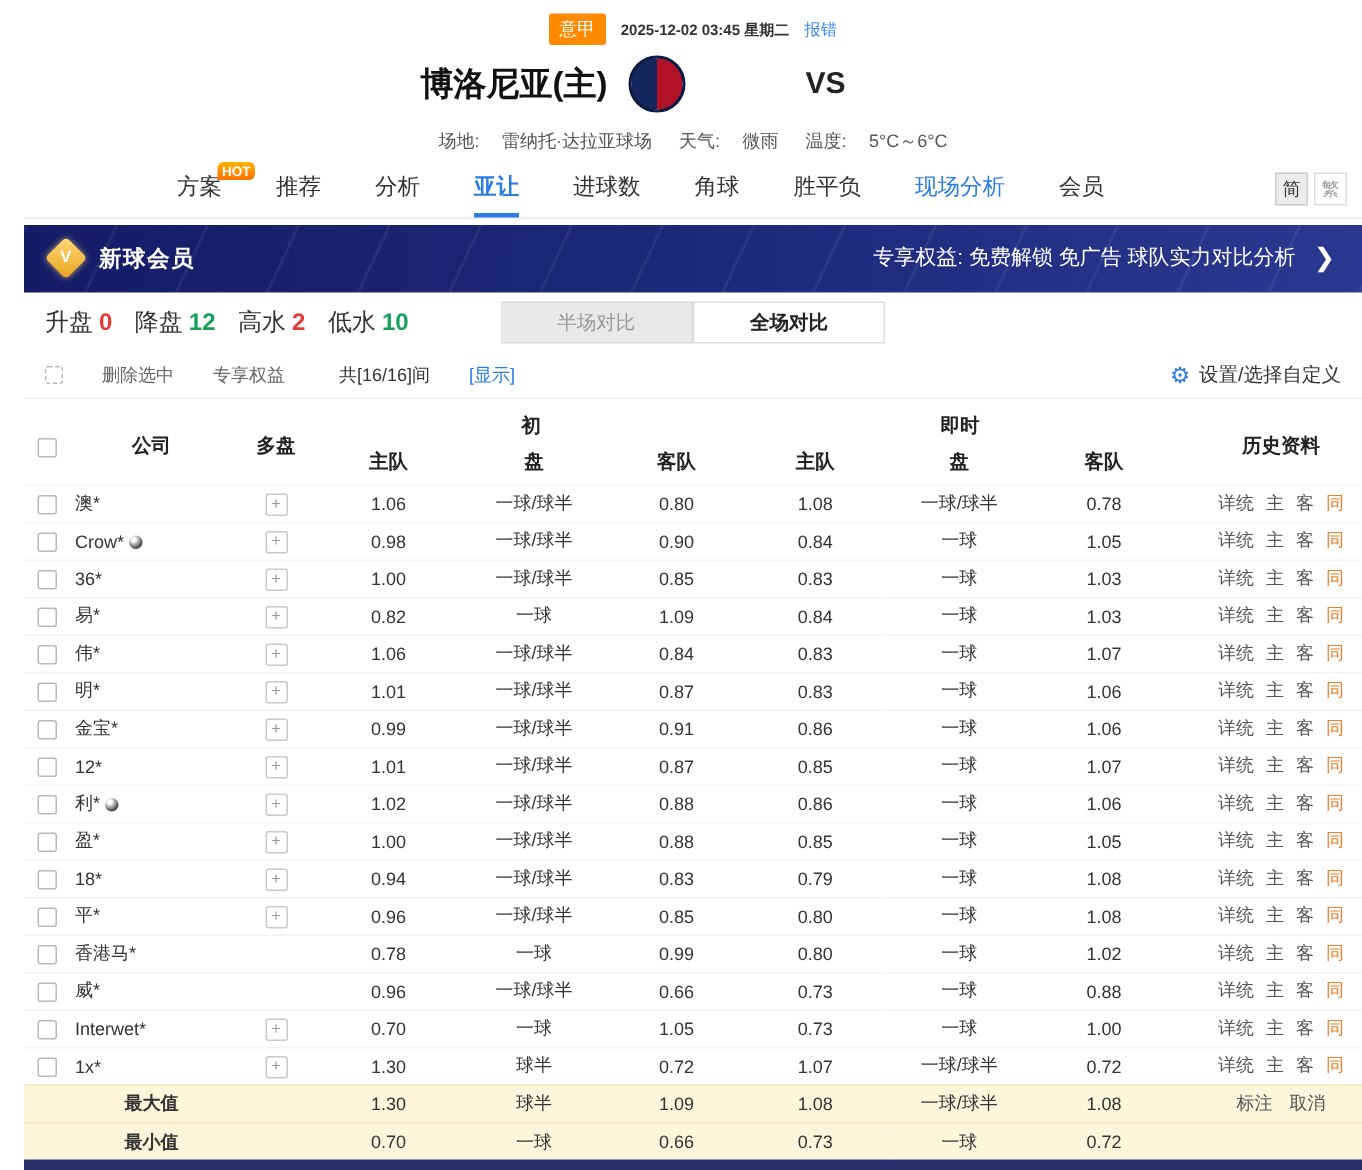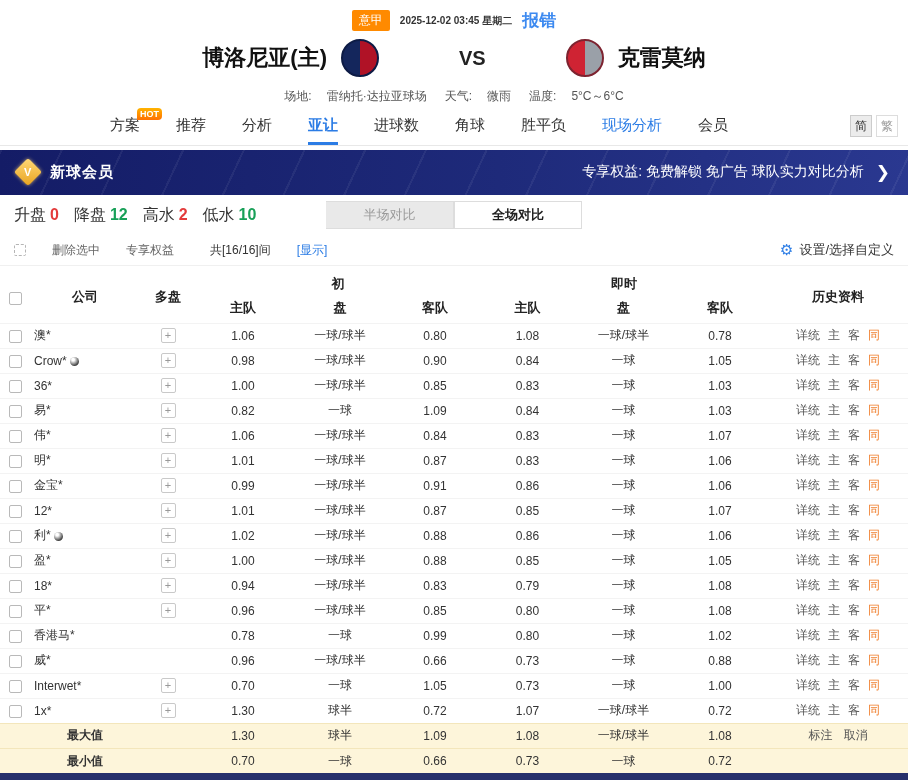--- a/index.html
+++ b/index.html
@@ -1,28 +1,28 @@
 <!DOCTYPE html>
 <html><head>
 <meta charset="utf-8">
 <style>
   * { box-sizing: border-box; margin: 0; padding: 0; }
   html,body { width: 908px; height: 780px; }
   body {
     font-family: "Liberation Sans", "DejaVu Sans", sans-serif;
     background: #fff; overflow: hidden; color: #333;
   }
-  .page { width: 908px; height: 780px; display: flex; flex-direction: column; }
+  .page { width: 908px; height: 780px; display: flex; flex-direction: column; padding-left: 16px; }
 
   
   .match-header { padding-top: 9px; height: 112px; position: relative; }
   .top-line { display: flex; justify-content: center; align-items: center; gap: 10px; }
   .league-badge { background: #ff8a00; color: #fff; font-size: 12px; padding: 2px 7px; border-radius: 2px; }
   .datetime { color: #333; font-size: 10px; font-weight: bold; }
-  .report-link { color: #3d8af0; font-size: 17px; cursor: pointer; font-weight: bold; }
+  .report-link { color: #3d8af0; font-size: 11px; cursor: pointer; }
   .teams-line { display: flex; justify-content: center; align-items: center; margin-top: 7px; }
   .team { display: flex; align-items: center; gap: 14px; }
   .team-name { font-size: 22px; font-weight: bold; color: #111; }
   .logo { width: 38px; height: 38px; border-radius: 50%; flex: 0 0 auto; }
   .home-logo { background: linear-gradient(90deg,#14265c 50%,#b01226 50%); border: 2px solid #0d1b45; }
   .away-logo { background: linear-gradient(90deg,#cf2333 50%,#9aa0a8 50%); border: 2px solid #7d2330; }
   .vs { font-size: 20px; font-weight: bold; color: #222; margin: 0 80px; }
   .meta-line { display: flex; justify-content: center; gap: 18px; font-size: 12px; color: #555; margin-top: 11px; }
   .meta-pair { display: flex; gap: 15px; }
 
@@ -95,24 +95,20 @@
       <span class="league-badge">意甲</span>
       <span class="datetime">2025-12-02 03:45 星期二</span>
       <span class="report-link">报错</span>
     </div>
     <div class="teams-line">
       <div class="team">
         <span class="team-name">博洛尼亚(主)</span>
         <span class="logo home-logo"></span>
       </div>
       <span class="vs">VS</span>
-      <div class="team">
-        <span class="logo away-logo"></span>
-        <span class="team-name">克雷莫纳</span>
-      </div>
     </div>
     <div class="meta-line">
       <span class="meta-pair">
         <span>场地:</span>
         <span>雷纳托·达拉亚球场</span>
       </span>
       <span class="meta-pair">
         <span>天气:</span>
         <span>微雨</span>
       </span>

